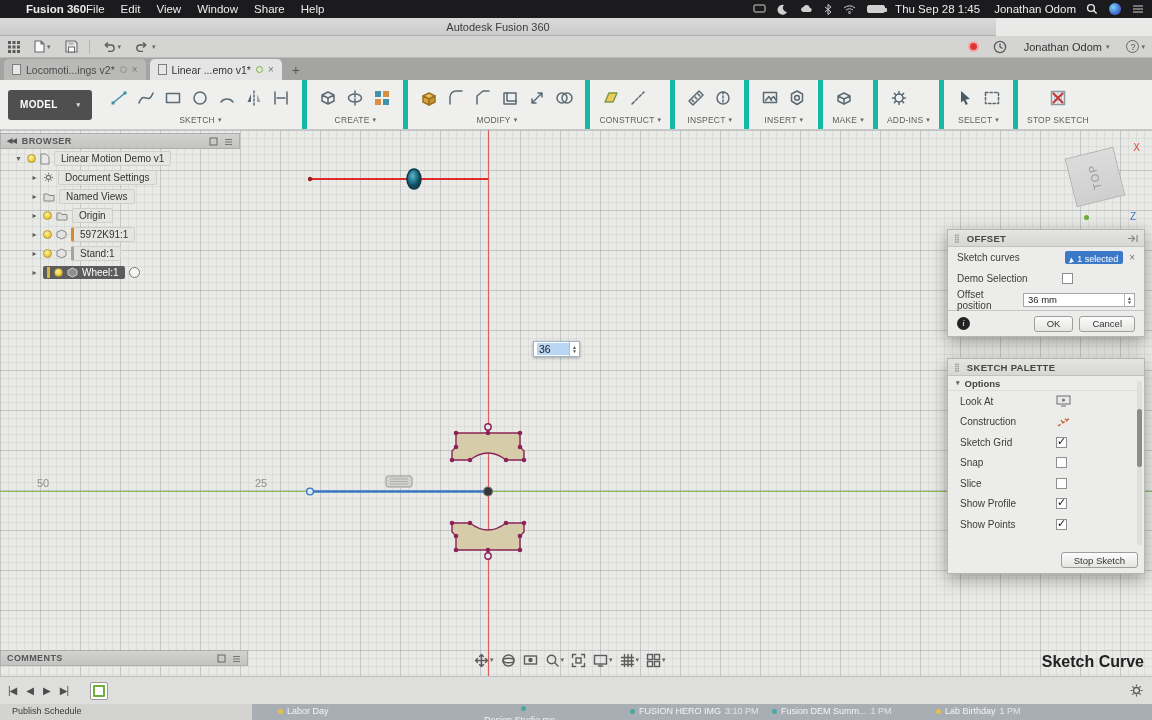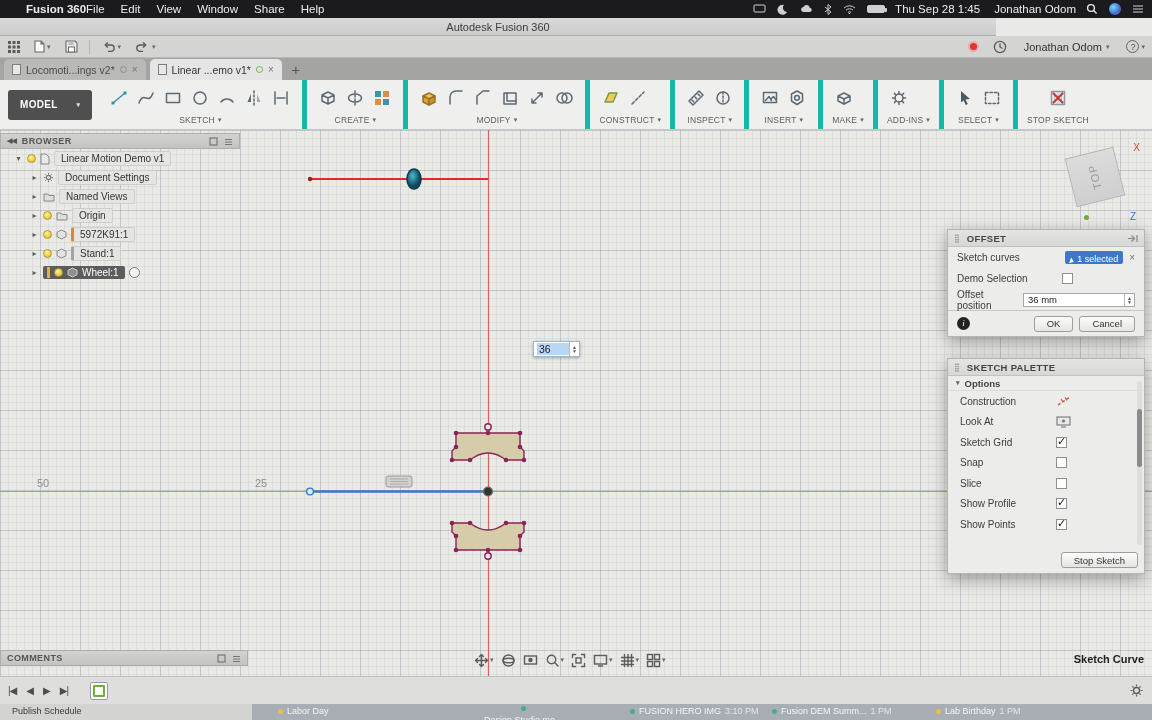--- a/index.html
+++ b/index.html
@@ -103,21 +103,21 @@
   .prow { height:20.5px; display:flex; align-items:center; padding:0 12px; }
   .prow .lbl { width:96px; }
   .scroll { position:absolute; right:2px; top:22px; width:5px; bottom:28px; background:#dededc; border-radius:3px; }
   .thumb { position:absolute; left:0; width:5px; background:#8b8b8b; border-radius:3px; }
   .pfoot { position:absolute; right:6px; bottom:5px; }
   
   .comments { position:absolute; left:0; top:650px; width:248px; height:18px; z-index:10; }
   .navbar { position:absolute; left:474px; top:651px; height:18px; display:flex; align-items:center; gap:7px; z-index:10; }
   .navbtn { display:flex; align-items:center; gap:1px; }
   .navbtn svg { stroke:#5c5c5c; fill:none; stroke-width:1.4; stroke-linecap:round; }
-  .statusmode { position:absolute; right:8px; top:653px; font-size:11px; font-weight:bold; color:#222; z-index:10; }
+  .statusmode { position:absolute; right:8px; top:653px; font-size:16px; font-weight:bold; color:#222; z-index:10; }
   
   .timeline { position:absolute; left:0; top:676px; width:1152px; height:28px; background:#dededc; border-top:1px solid #bcbcba; display:flex; align-items:center; padding:0 8px; gap:10px; z-index:55; }
   .tctrl { font-size:10px; color:#4e4e4e; letter-spacing:-1px; }
   .tmark { width:18px; height:18px; background:#fff; border:1px solid #9a9a9a; border-radius:2px; margin-left:12px; position:relative; }
   .tmark::after { content:""; position:absolute; inset:2px; border:2px solid #6fae3c; border-radius:1px; }
   .timeline .spacer { flex:1; }
   
   .strip { position:absolute; left:0; top:704px; width:1152px; height:20px; background:#a9aeb4; z-index:54; overflow:hidden; }
   .strip .leftpane { position:absolute; left:0; top:0; width:252px; height:16px; background:#d3d3d1; }
   .sev { position:absolute; top:2px; font-size:9px; color:#f4f4f4; display:flex; align-items:center; gap:4px; white-space:nowrap; }
@@ -716,32 +716,32 @@
   <div class="dhead">
     <span class="grip">⣿</span>
     <span>SKETCH PALETTE</span>
     <span class="spacer"></span>
   </div>
   <div class="optrow">
     <span class="caret">▾</span>
     <span>Options</span>
   </div>
   <div class="prow">
-    <span class="lbl">Construction</span>
-    <svg width="16" height="12">
-        <path d="M2 10 L14 2" stroke="#cc5a2e" stroke-width="1.5" fill="none" stroke-dasharray="3 2"></path>
-        <path d="M5 4 l2 3 M9 2.5 l2 3" stroke="#cc5a2e" stroke-width="1.2"></path>
-      </svg>
-  </div>
-  <div class="prow">
     <span class="lbl">Look At</span>
     <svg width="15" height="12">
         <rect x="1" y="1" width="13" height="8" fill="#e8e8e8" stroke="#777" stroke-width="1.1"></rect>
         <path d="M5 11 H10" stroke="#777" stroke-width="1.1"></path>
         <circle cx="7.5" cy="5" r="1.6" fill="#777"></circle>
+      </svg>
+  </div>
+  <div class="prow">
+    <span class="lbl">Construction</span>
+    <svg width="16" height="12">
+        <path d="M2 10 L14 2" stroke="#cc5a2e" stroke-width="1.5" fill="none" stroke-dasharray="3 2"></path>
+        <path d="M5 4 l2 3 M9 2.5 l2 3" stroke="#cc5a2e" stroke-width="1.2"></path>
       </svg>
   </div>
   <div class="prow">
     <span class="lbl">Sketch Grid</span>
     <span class="cb checked"></span>
   </div>
   <div class="prow">
     <span class="lbl">Snap</span>
     <span class="cb"></span>
   </div>

